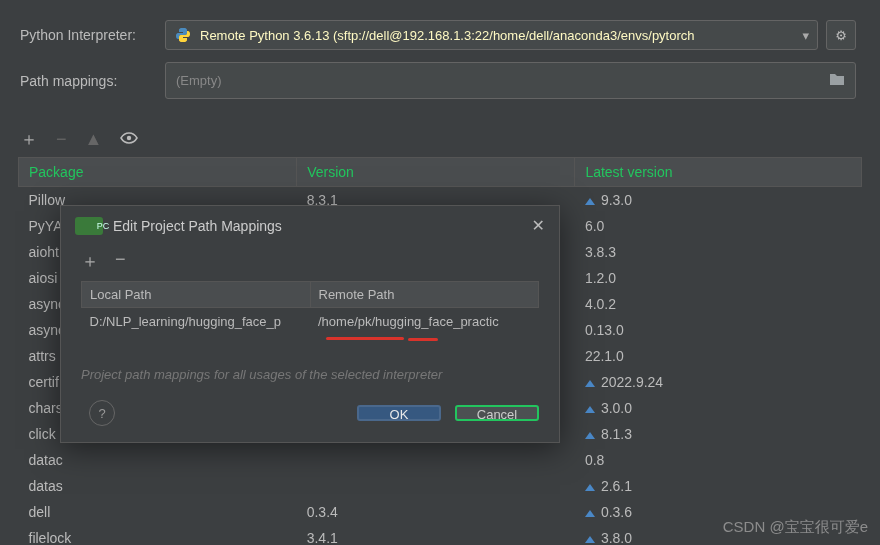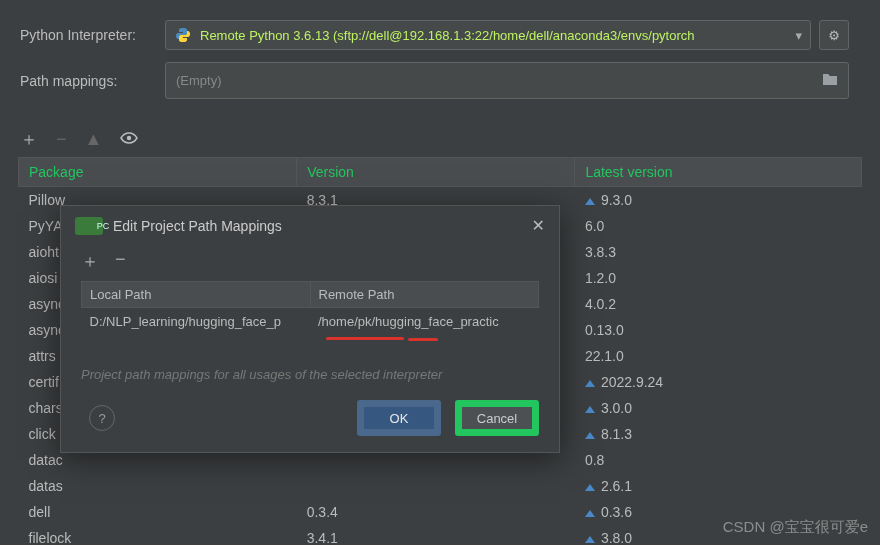--- a/index.html
+++ b/index.html
@@ -1,22 +1,22 @@
 <!DOCTYPE html>
 <html><head>
 <meta charset="utf-8">
 <style>
   * { box-sizing: border-box; margin: 0; padding: 0; font-family: "Segoe UI", Arial, sans-serif; }
   body { background: #3c3f41; color: #bbbbbb; width: 880px; height: 545px; overflow: hidden; font-size: 13px; position: relative; }
-  .form-area { padding: 20px 31px 10px 20px; }
+  .form-area { padding: 20px 24px 10px 20px; }
   .form-row { display: flex; align-items: center; margin-bottom: 12px; }
   .form-label { width: 145px; color: #bbbbbb; font-size: 14px; }
   .dropdown { flex: 1; background: #45494a; border: 1px solid #646464; border-radius: 3px; height: 30px; display: flex; align-items: center; padding: 0 8px; margin-right: 8px; }
   .dropdown .py-icon { width: 18px; height: 18px; margin-right: 8px; display: flex; align-items: center; justify-content: center; }
-  .dropdown .text { flex: 1; color: #bef264; white-space: nowrap; overflow: hidden; }
+  .dropdown .text { flex: 1; color: #fef9c3; white-space: nowrap; overflow: hidden; }
   .dropdown .chev { color: #aaa; margin-left: 6px; }
   .gear-btn { width: 30px; height: 30px; background: #45494a; border: 1px solid #646464; border-radius: 3px; display: flex; align-items: center; justify-content: center; color: #bbb; }
   .path-box { flex: 1; background: #45494a; border: 1px solid #646464; border-radius: 3px; height: 37px; display: flex; align-items: center; padding: 0 10px; color: #888; }
   .path-box .text { flex: 1; }
   .folder-ic { color: #888; }
   .toolbar { padding: 6px 20px; display: flex; gap: 18px; align-items: center; font-size: 18px; color: #aaa; }
   .toolbar span.dis { color: #666; }
   .table { width: calc(100% - 36px); margin-left: 18px; border-collapse: collapse; }
   .table th { text-align: left; background: #4a4d4f; border: 1px solid #555; padding: 6px 10px; font-weight: normal; color: #22c55e; font-size: 14px; }
   .table td { padding: 5px 10px; color: #bbb; border-bottom: 0; font-size: 14px; }
@@ -26,21 +26,21 @@
   .dlg-title .ic { width: 18px; height: 18px; margin-right: 10px; background:#3a7a3a; border-radius:3px; display:flex; align-items:center; justify-content:center; font-size:9px; color:#cfe;padding-left:28px; }
   .dlg-title .txt { flex: 1; color: #ccc; font-size: 14px; }
   .dlg-close { color: #bbb; font-size: 16px; cursor: pointer; }
   .dlg-tools { padding: 4px 20px; display:flex; gap:16px; font-size:18px; color:#aaa; }
   .dlg-table { width: calc(100% - 40px); margin: 4px 20px; border-collapse: collapse; }
   .dlg-table th { text-align:left; background:#4a4d4f; border:1px solid #555; padding:5px 8px; font-weight:normal; font-size:13px; }
   .dlg-table td { padding:6px 8px; font-size:13px; white-space:nowrap; overflow:hidden; }
   .dlg-hint { color:#777; font-size:13px; padding: 28px 20px 10px 20px; font-style: italic; }
   .dlg-btns { display:flex; justify-content:flex-end; align-items:center; gap:14px; padding: 8px 20px 16px 20px; }
   .help { width:26px; height:26px; border-radius:50%; border:1px solid #666; color:#999; display:flex; align-items:center; justify-content:center; margin-right:auto; margin-left: 8px; }
-  .btn { min-width:84px; height:36px; border:7px solid #22c55e; background:#4c5052; color:#ccc; border-radius:3px; font-size:13px; }
+  .btn { min-width:84px; height:16px; border:2px solid #22c55e; background:#4c5052; color:#ccc; border-radius:3px; font-size:13px; }
   .btn.primary { background:#365880; border-color:#4a688c; color:#e8e8e8; }
   .watermark { position:absolute; right:12px; bottom:8px; color:#9a9a9a; font-size:15px; opacity:.85; }
   .red-underline { position:absolute; height:3px; background:#d9332b; border-radius:2px; }
   th.col-pkg{width:33%} th.col-ver{width:33%}
 </style>
 </head>
 <body>
 
 <div class="form-area">
   <div class="form-row">

